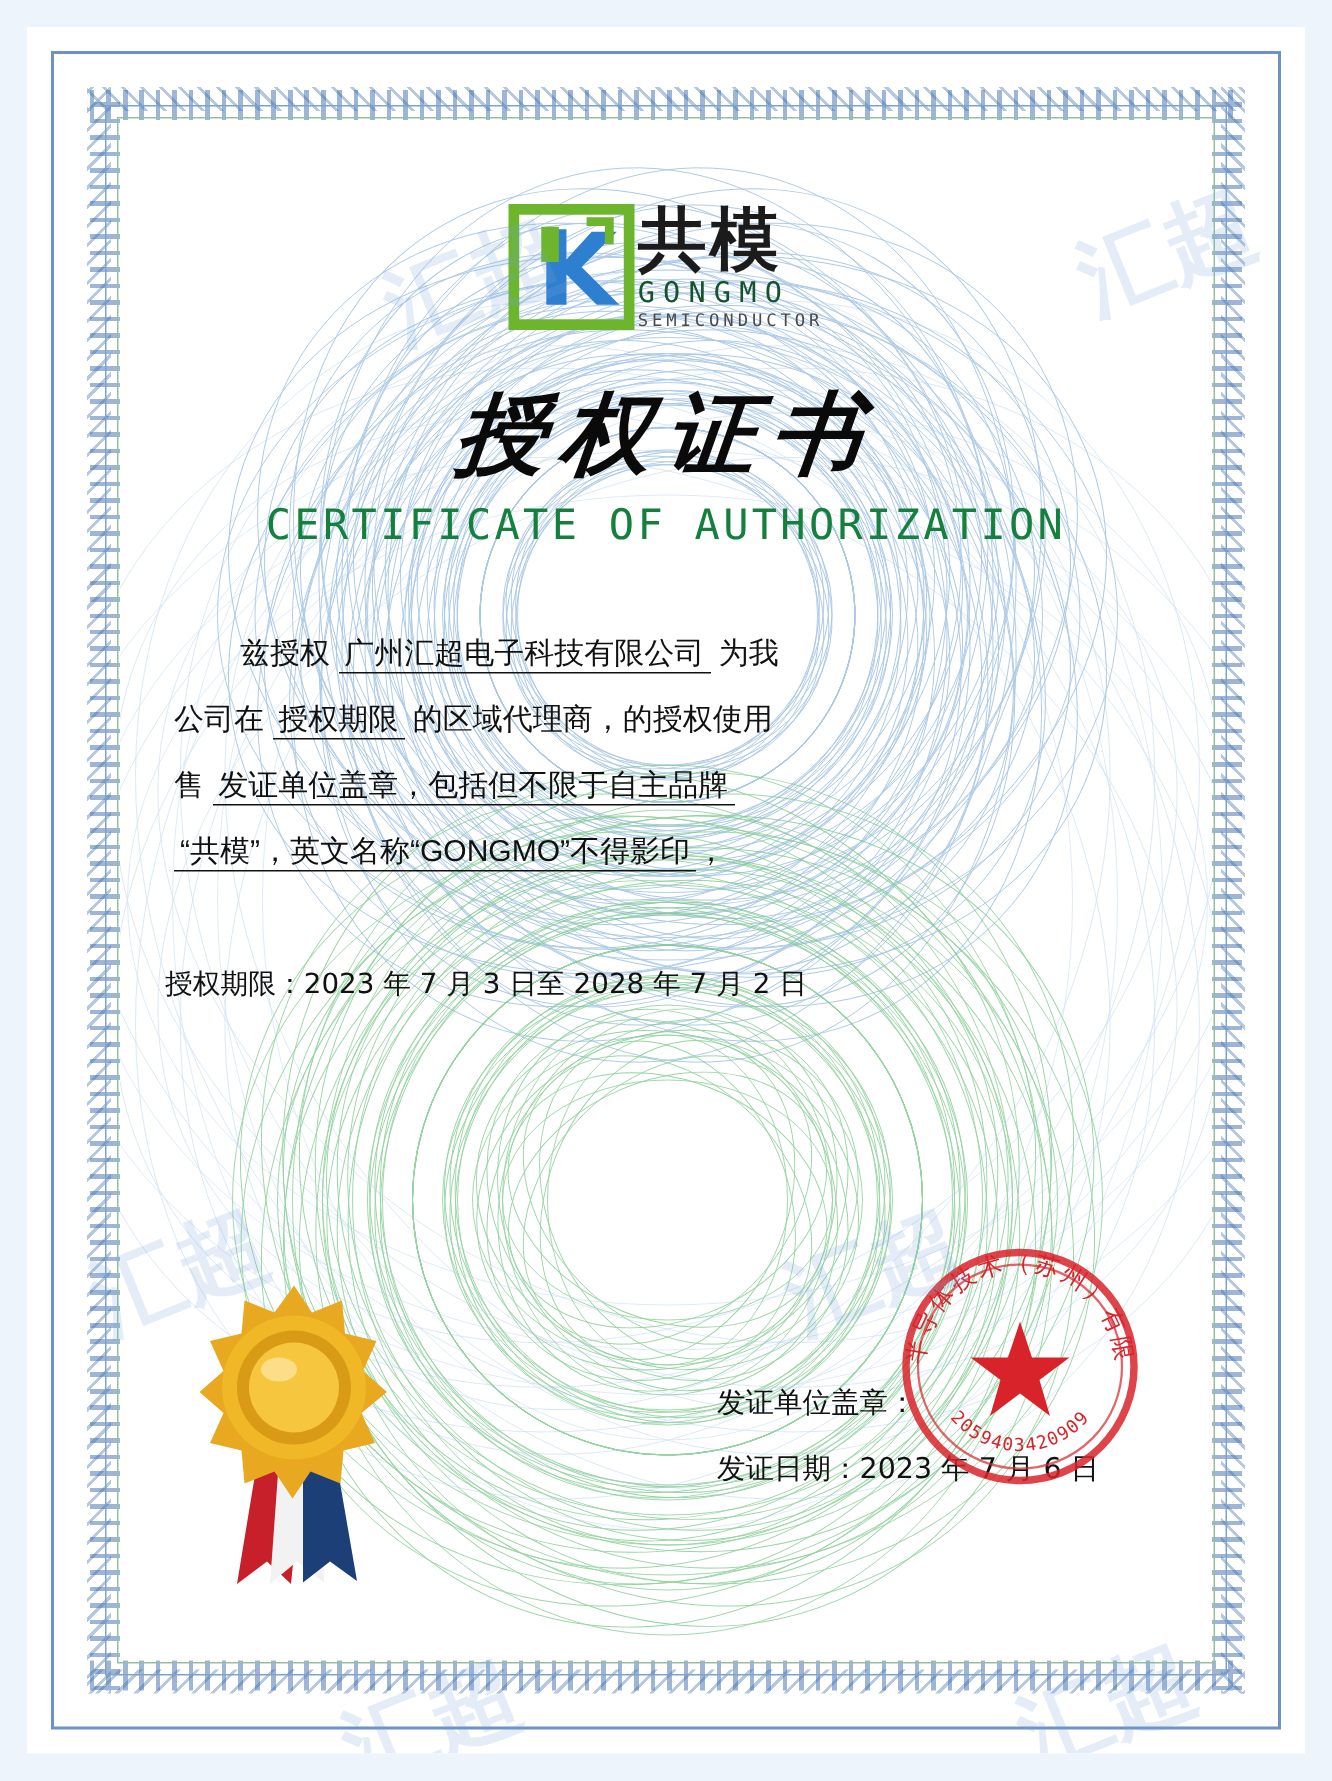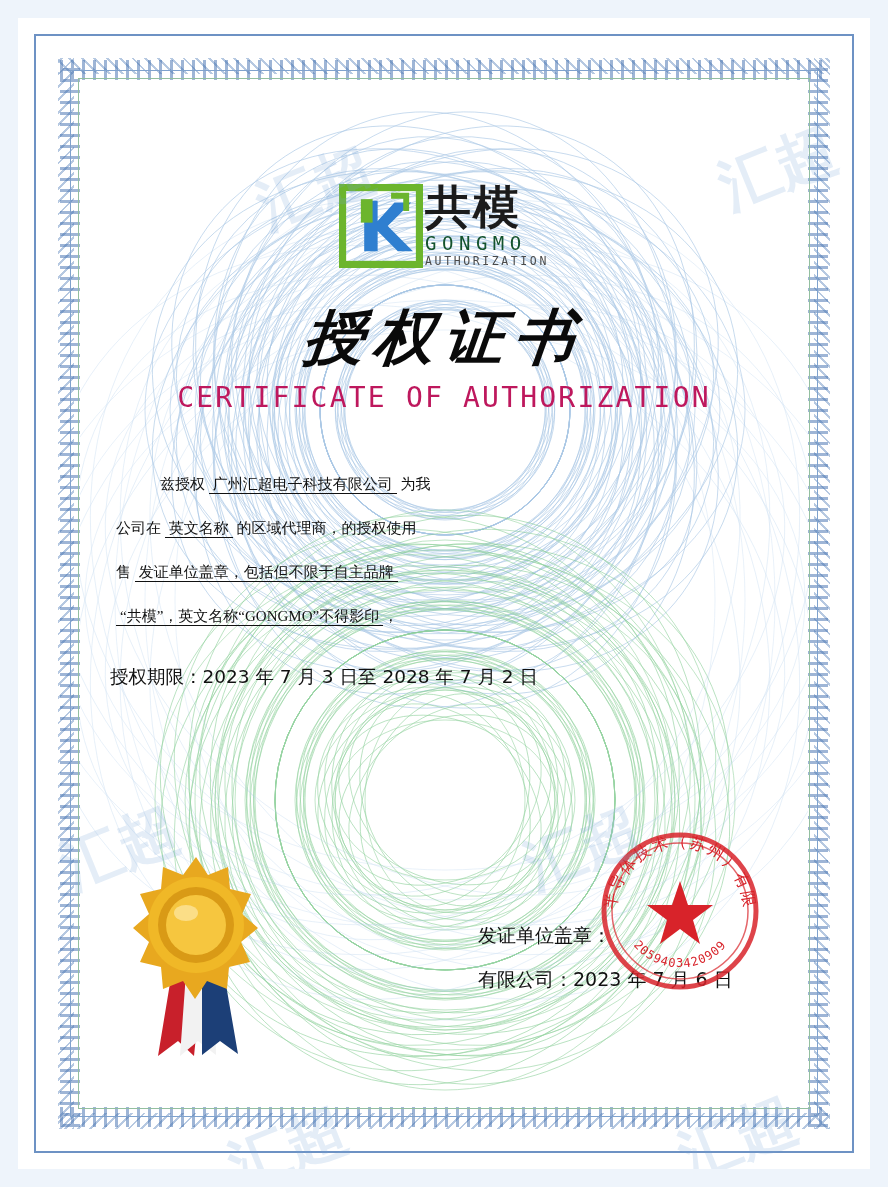--- a/index.html
+++ b/index.html
@@ -94,21 +94,21 @@
   .content {
     position: absolute;
     left: 80px; top: 80px; right: 80px; bottom: 80px;
   }
 
   .logo-row {
     display: flex;
     align-items: center;
     justify-content: center;
     gap: 2px;
-    margin-top: 86px;
+    margin-top: 38px;
   }
   .logo-mark { width: 84px; height: 84px; flex: none; }
   .logo-text { line-height: 1; }
   .logo-cn {
     font-family: "DejaVu Sans", sans-serif;
     font-weight: bold;
     font-size: 46px;
     color: #1b1b1b;
     letter-spacing: 2px;
   }
@@ -136,37 +136,37 @@
     color: #0a0a0a;
     margin-top: 30px;
     font-style: italic;
     transform: skewX(-6deg);
   }
   .title-en {
     text-align: center;
     font-family: "DejaVu Sans Mono", monospace;
     font-size: 28px;
     letter-spacing: 2.2px;
-    color: #be185d;
+    color: #15803d;
     margin-top: 2px;
   }
 
   .body-text {
     margin: 48px 18px 0 18px;
-    font-family: Liberation Serif, serif;
-    font-size: 15px;
+    font-family: Liberation Sans, sans-serif;
+    font-size: 20px;
     line-height: 44px;
     color: #111;
     text-align: justify;
   }
   .body-text .ind { display: inline-block; width: 44px; }
   .ul { border-bottom: 1.5px solid #111; padding: 0 4px 1px 4px; }
 
   .terms {
-    margin: 24px 12px 0 12px;
+    margin: 52px 12px 0 12px;
     font-family: "DejaVu Sans", sans-serif;
     color: #111;
   }
   .term-period { font-size: 18.5px; line-height: 30px; }
   .term-note { font-size: 16px; line-height: 26px; margin-top: 4px; text-align: justify; }
 
   
   .sign-block {
     position: absolute;
     right: 92px;
@@ -259,50 +259,50 @@
       <div class="logo-row">
         <svg class="logo-mark" viewBox="0 0 100 100">
           <rect x="4" y="4" width="92" height="92" fill="none" stroke="#6cb52d" stroke-width="9"></rect>
           <path d="M30 20 L30 80 L46 80 L46 56 L70 80 L88 80 L58 50 L86 22 L66 22 L46 44 L46 20 Z" fill="#2f7fd0"></path>
           <path d="M26 18 L26 46 L40 46 L40 18 Z" fill="#6cb52d"></path>
           <path d="M62 14 L80 14 L80 32" fill="none" stroke="#6cb52d" stroke-width="7"></path>
         </svg>
         <div class="logo-text">
           <div class="logo-cn">共模</div>
           <div class="logo-en1">GONGMO</div>
-          <div class="logo-en2">AUTHORIZATION</div>
+          <div class="logo-en2">SEMICONDUCTOR</div>
         </div>
       </div>
 
       <div class="title-cn">授权证书</div>
       <div class="title-en">CERTIFICATE OF AUTHORIZATION</div>
 
       <div class="body-text">
         <span class="ind"></span><span>兹授权</span>
         <span class="ul">广州汇超电子科技有限公司</span>
         <span>为我</span><br>
         <span>公司在</span>
-        <span class="ul">英文名称</span>
+        <span class="ul">授权期限</span>
         <span>的区域代理商，的授权使用</span><br>
         <span>售</span>
         <span class="ul">发证单位盖章，包括但不限于自主品牌</span><br>
         <span class="ul">“共模”，英文名称“GONGMO”不得影印</span><span>，</span><br>
       </div>
 
       <div class="terms">
         <div class="term-period">
           <span>授权期限：</span><span>2023 年 7 月 3 日至 2028 年 7 月 2 日</span>
         </div>
       </div>
     </div>
 
     <div class="sign-block">
       <div>发证单位盖章：</div>
       <div>
-        <span>有限公司：</span><span>2023 年 7 月 6 日</span>
+        <span>发证日期：</span><span>2023 年 7 月 6 日</span>
       </div>
     </div>
 
     <svg class="award" viewBox="0 0 180 210">
       <g>
         <path d="M66 120 L52 205 L72 190 L88 205 L96 126 Z" fill="#c8202b"></path>
         <path d="M80 122 L74 205 L92 190 L110 204 L108 126 Z" fill="#f2f2f2"></path>
         <path d="M96 120 L96 204 L114 190 L132 203 L118 122 Z" fill="#1c3f77"></path>
       </g>
       <g fill="#e0a21c">

